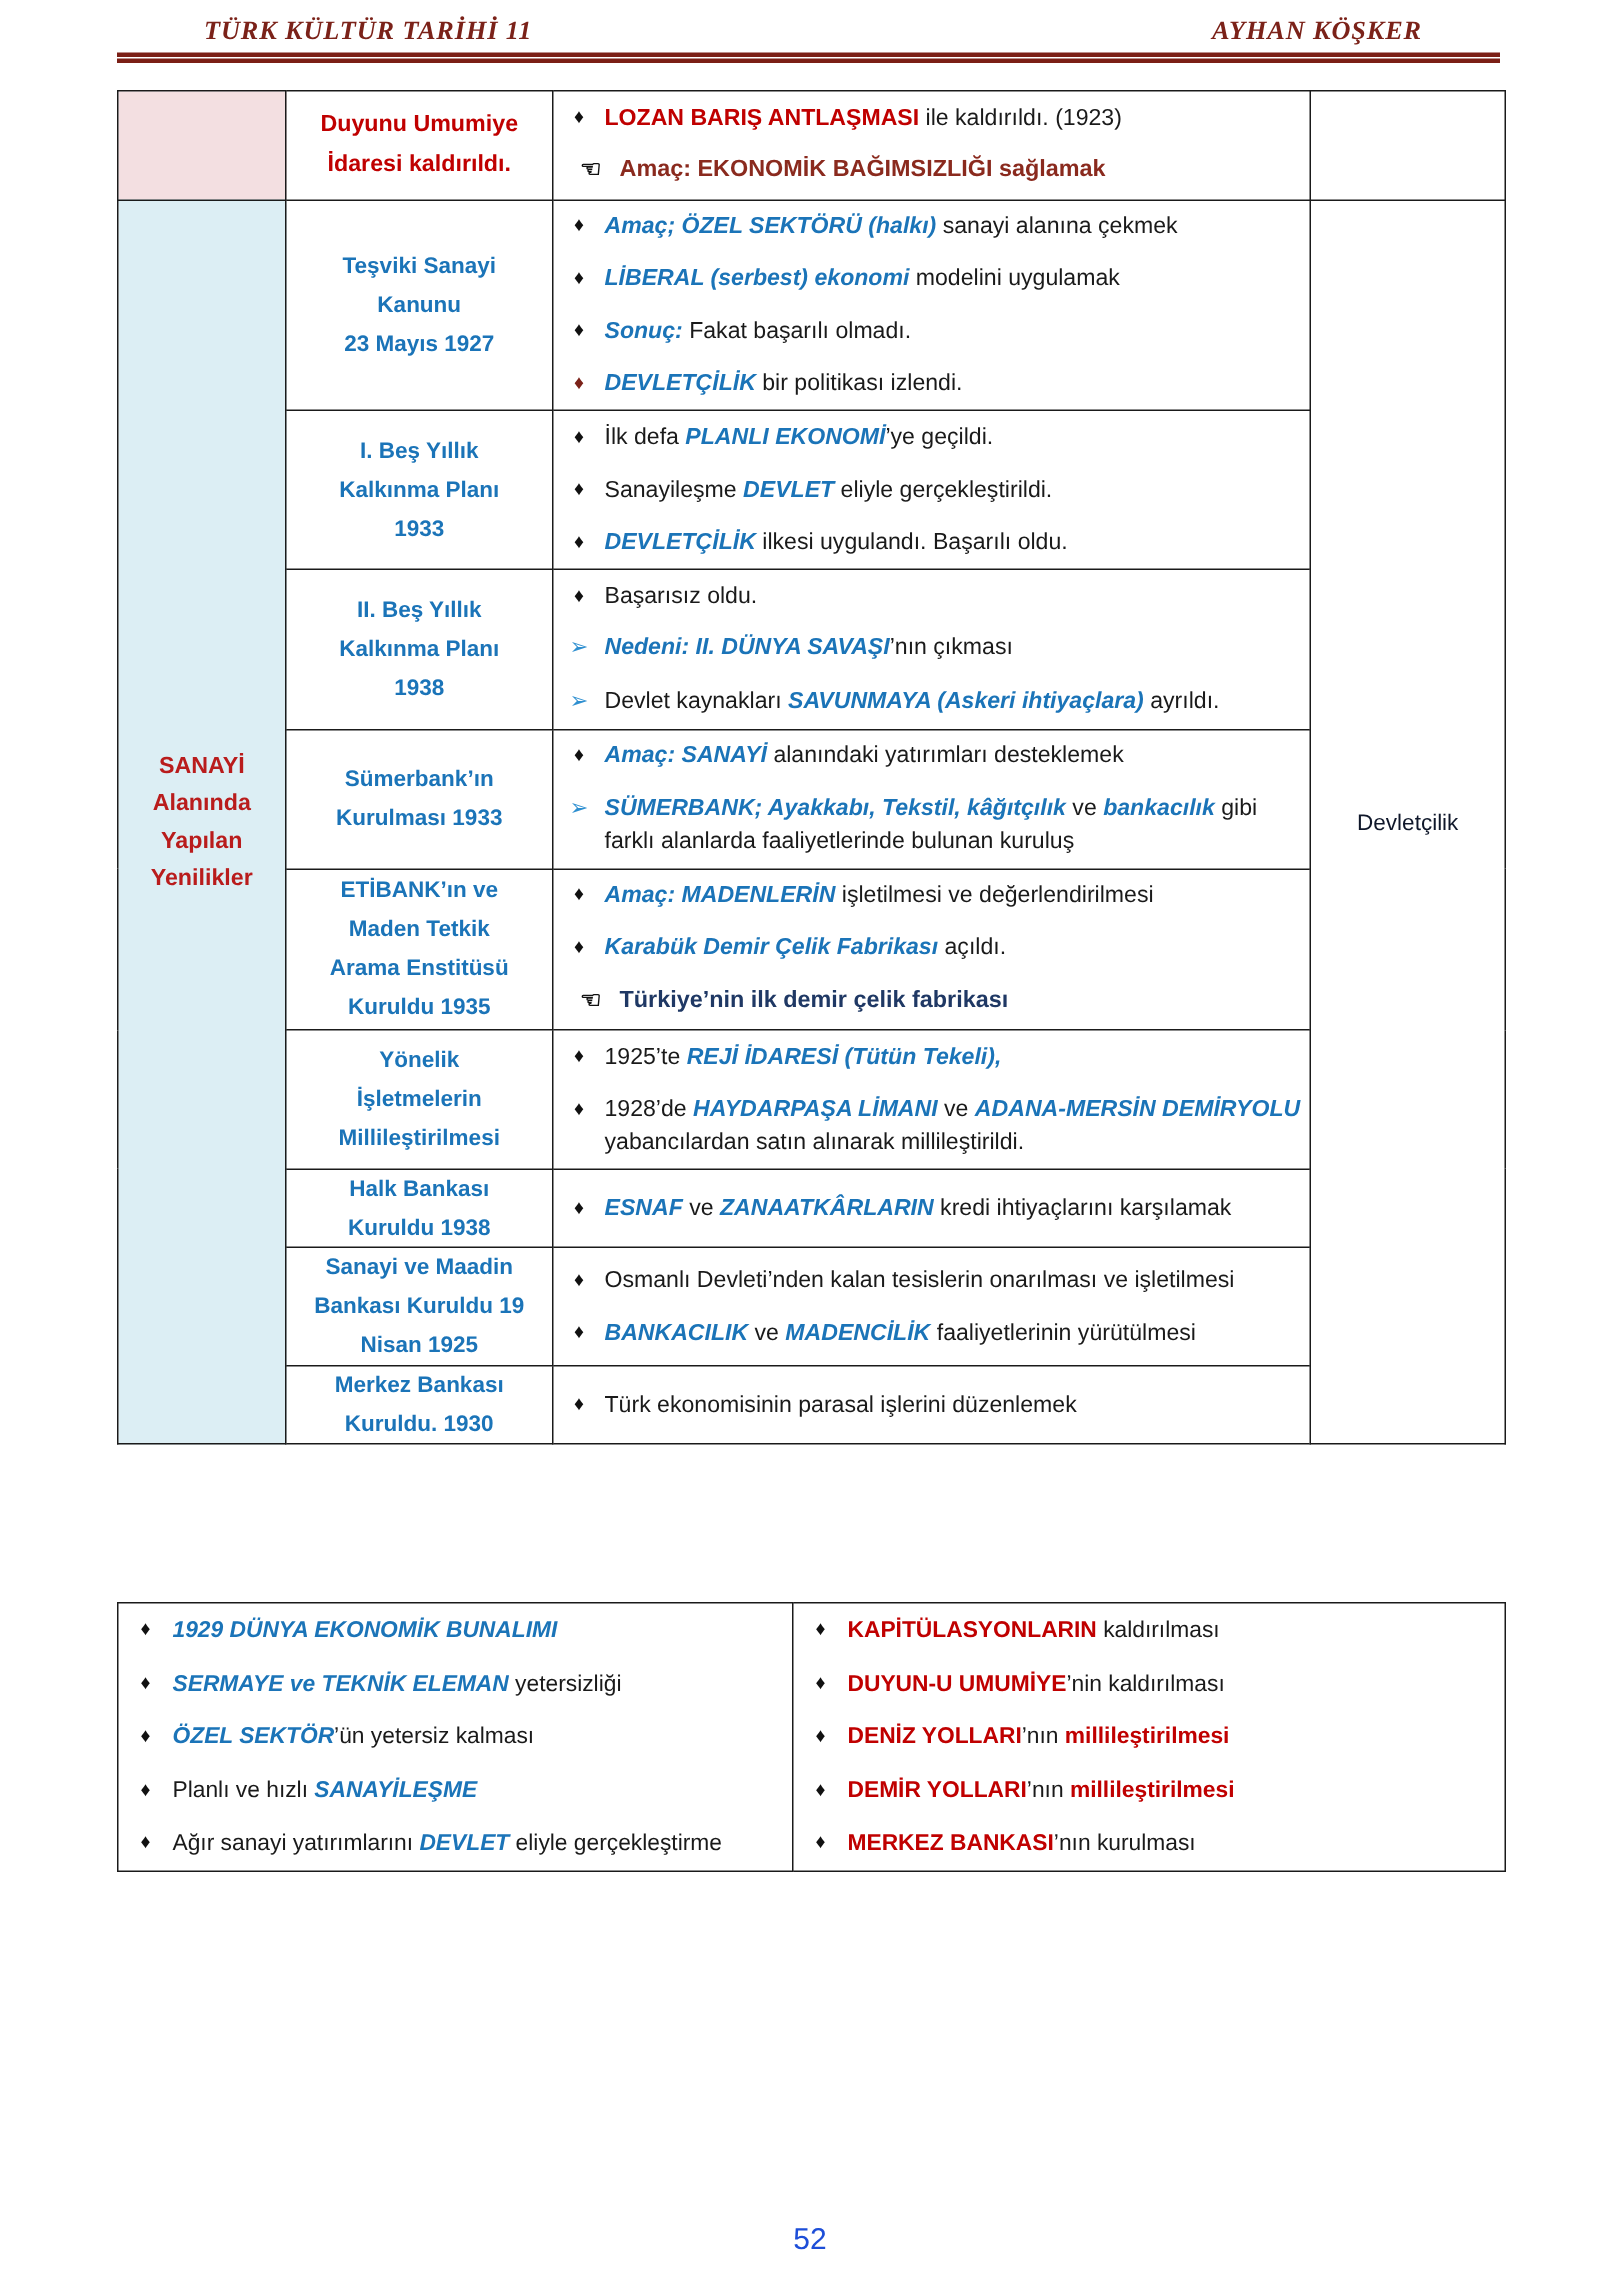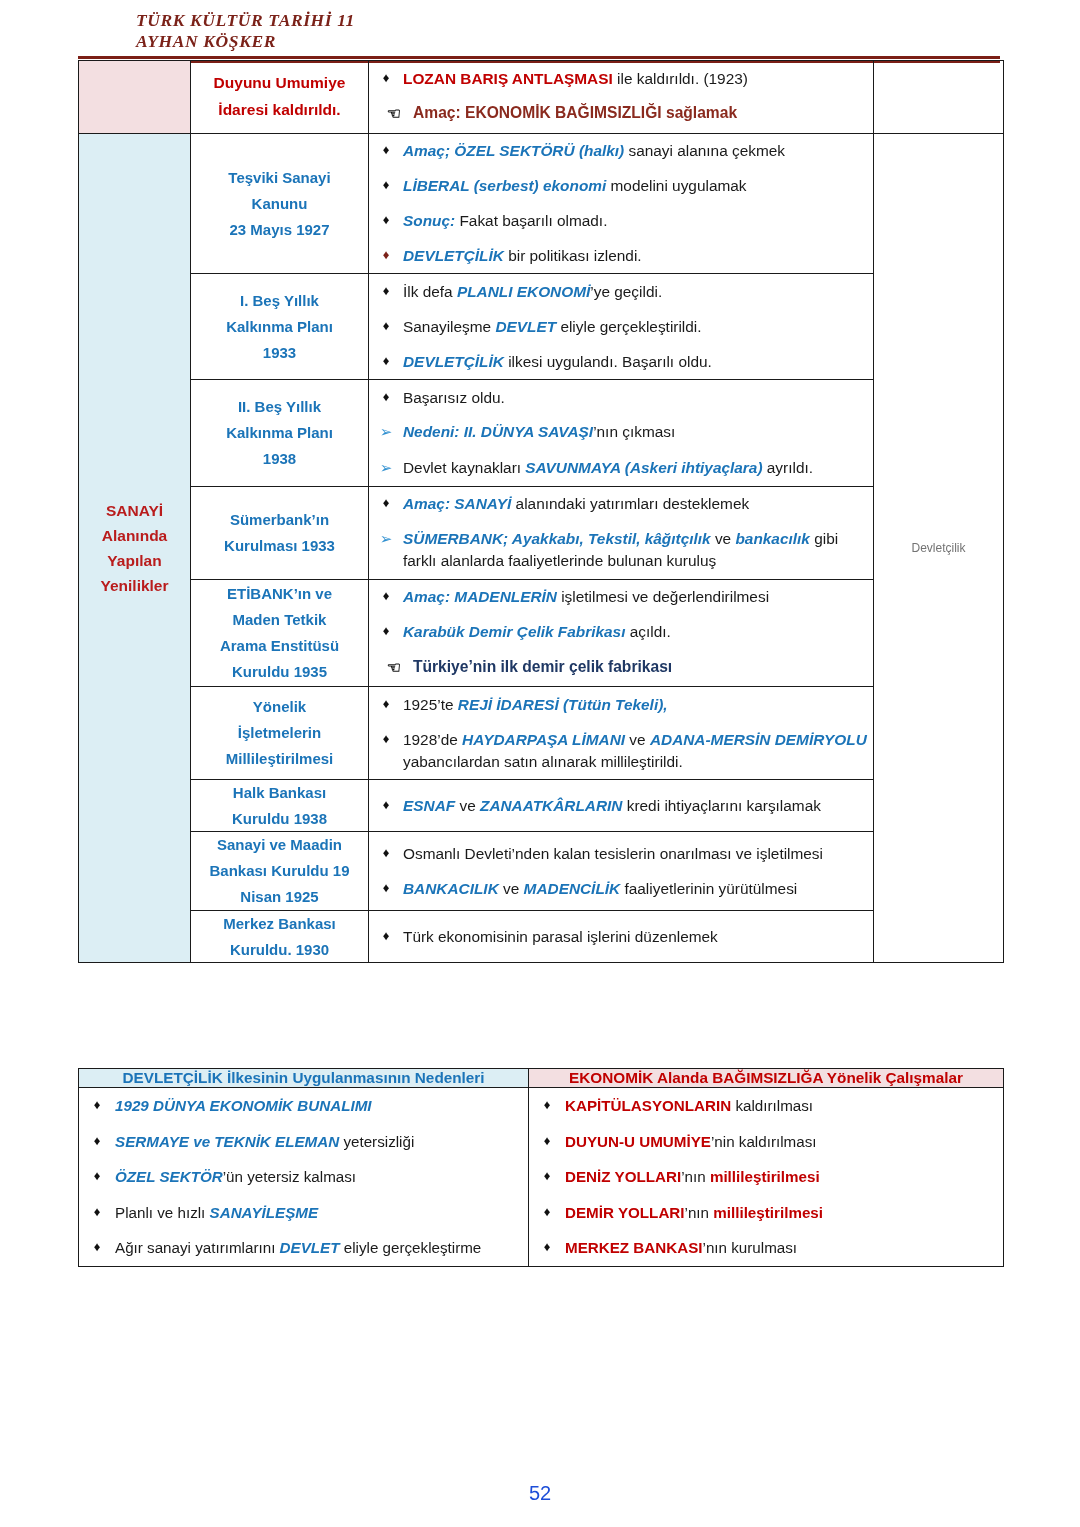--- a/index.html
+++ b/index.html
@@ -17,21 +17,20 @@
   
   .page-header {
     position: absolute;
     left: 78px; top: 10px; width: 922px;
   }
   .hdr-row {
     display: flex;
     justify-content: space-between;
     align-items: baseline;
     padding: 0 52px 0 58px;
-    flex-direction: column;
   }
   .hdr-title, .hdr-author {
     font-family: "Liberation Serif", serif;
     font-style: italic;
     font-weight: bold;
     font-size: 17.5px;
     letter-spacing: 0.6px;
     color: #7b2219;
   }
   .hdr-rule {
@@ -77,22 +76,22 @@
     font-size: 15px;
     color: #1b74b8;
     line-height: 1.72;
     padding: 10px 8px;
   }
   .cell-topic.red { color: #c00000; font-size: 15.5px; }
 
   .cell-detail { padding: 9px 10px 9px 6px; }
   .cell-prin {
     text-align: center;
-    font-size: 12px;
-    color: #737373;
+    font-size: 15px;
+    color: #0f172a;
   }
 
   
   .bline {
     display: flex;
     align-items: flex-start;
     font-size: 15.4px;
     line-height: 1.42;
     padding: 6.5px 0;
     color: #1a1a1a;
@@ -327,24 +326,20 @@
     </tbody>
 </table>
 
 <table class="bottom-table">
   <colgroup>
       <col style="width:450px">
       <col style="width:475px">
     </colgroup>
   <tbody>
     <tr>
-      <td class="bt-head left">DEVLETÇİLİK İlkesinin Uygulanmasının Nedenleri</td>
-      <td class="bt-head right">EKONOMİK Alanda BAĞIMSIZLIĞA Yönelik Çalışmalar</td>
-    </tr>
-    <tr>
       <td class="bt-body" id="bt-left">
           <div class="bline">
             <span class="bul">♦</span>
             <span class="txt"><span class="blue">1929 DÜNYA EKONOMİK BUNALIMI</span></span>
           </div>
           <div class="bline">
             <span class="bul">♦</span>
             <span class="txt"><span class="blue">SERMAYE ve TEKNİK ELEMAN</span><span class="plain"> yetersizliği</span></span>
           </div>
           <div class="bline">

